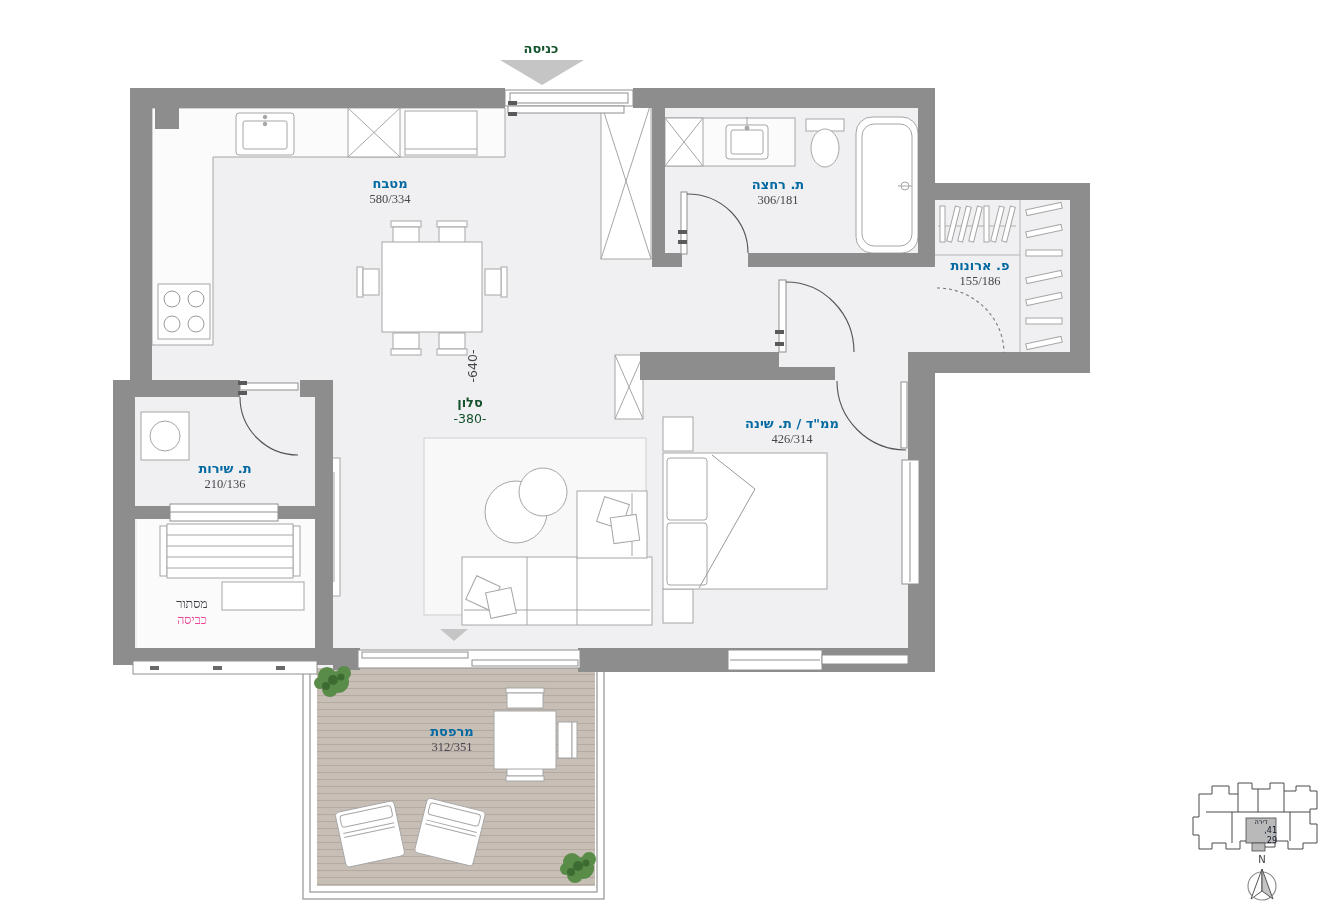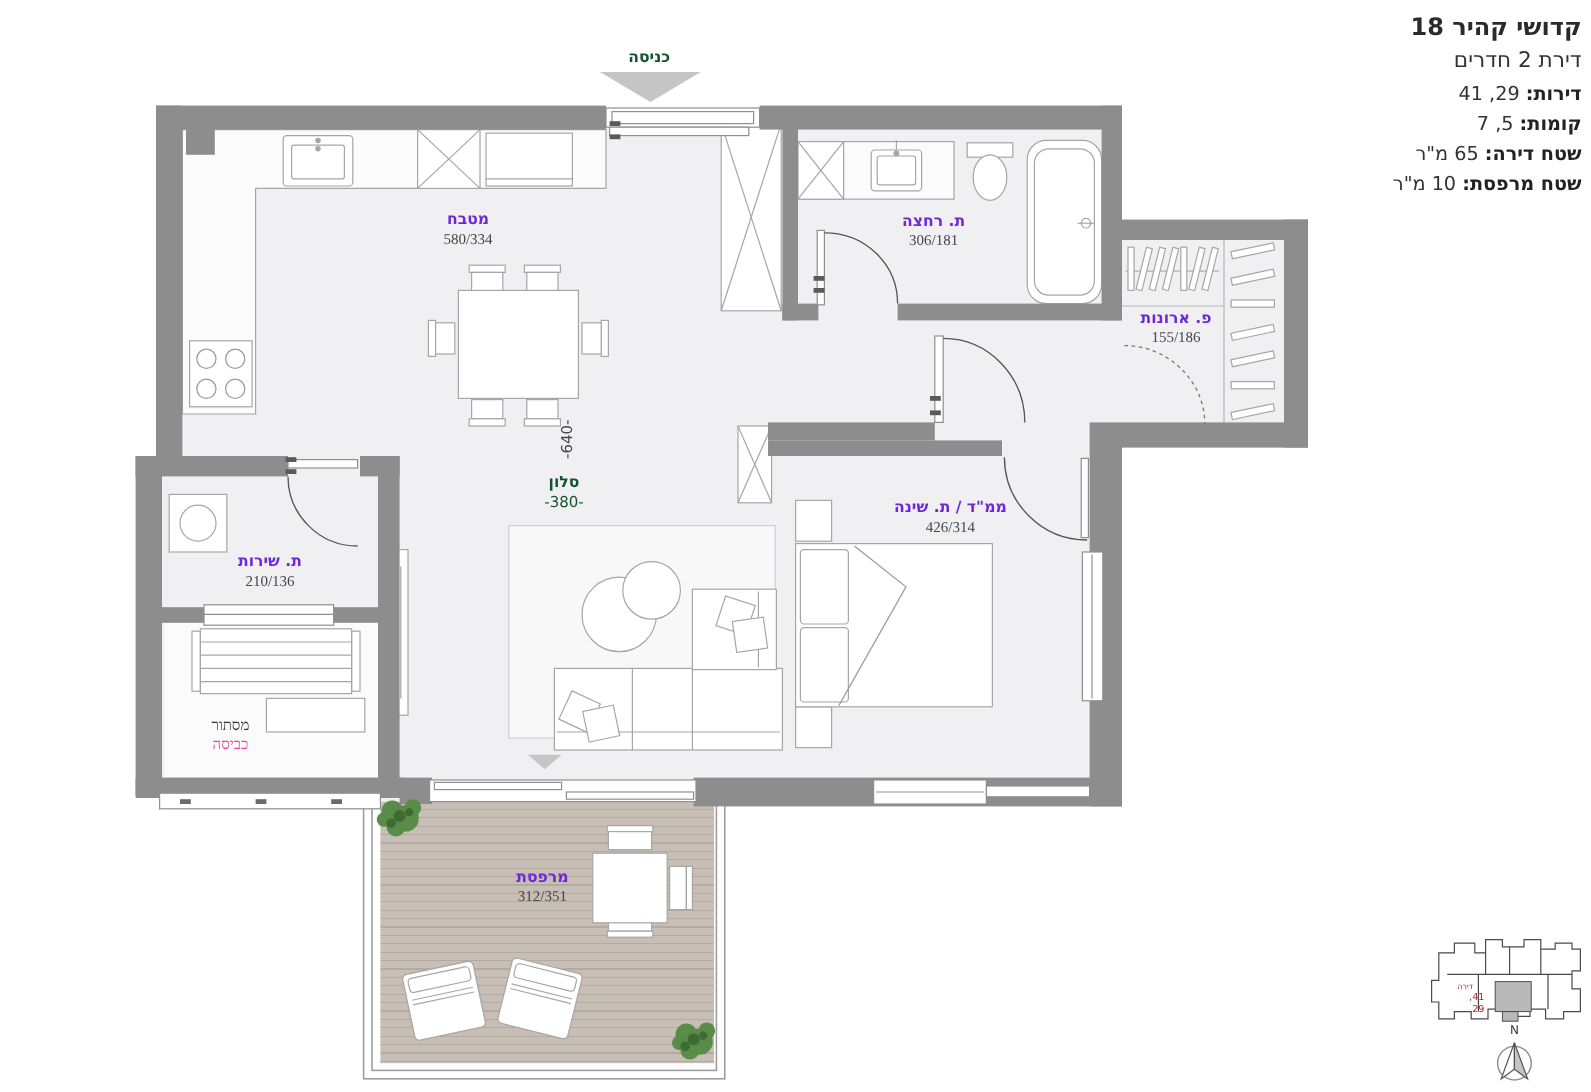--- a/index.html
+++ b/index.html
@@ -3,32 +3,32 @@
 <meta charset="utf-8">
 <style>
   html,body{margin:0;padding:0;background:#fff;}
   #stage{position:relative;width:1326px;height:910px;overflow:hidden;background:#fff;
          font-family:"DejaVu Sans",sans-serif;}
   #deck{position:absolute;left:317px;top:668px;width:278px;height:218px;
         background:repeating-linear-gradient(to bottom, rgba(0,0,0,0) 0 6px, rgba(80,65,50,.16) 6px 7px),#c7beb6;}
   #plan-svg{position:absolute;left:0;top:0;}
   .rl{position:absolute;transform:translate(-50%,-50%);text-align:center;direction:rtl;
       white-space:nowrap;line-height:1.25;}
-  .rl .nm{display:block;font-weight:bold;font-size:13px;color:#6d28d9;}
+  .rl .nm{display:block;font-weight:bold;font-size:13px;color:#0369a1;}
   .rl .dm{display:block;font-size:12.5px;color:#45454d;font-family:Liberation Serif, serif;}
   .t1{position:absolute;transform:translate(-50%,-50%);font-weight:bold;font-size:13px;color:#14532d;direction:rtl;white-space:nowrap;}
   .td{position:absolute;transform:translate(-50%,-50%);font-size:12.5px;color:#14532d;white-space:nowrap;}
   .tv{position:absolute;transform:translate(-50%,-50%) rotate(-90deg);font-size:12.5px;color:#45454d;white-space:nowrap;}
   #hdr{position:absolute;top:10px;right:8px;text-align:right;direction:rtl;color:#2a2a2e;}
   #hdr .h1{font-size:20px;font-weight:bold;margin-bottom:6px;}
   #hdr .h2{font-size:18px;margin-bottom:7px;color:#333;}
   #hdr .hf{font-size:16px;margin-bottom:6px;color:#333;}
   #hdr .hf b{color:#222;}
-  #kp-label{position:absolute;left:1205px;top:819px;width:32px;text-align:center;direction:rtl;
-            color:#b91c1c;line-height:1.15;}
+  #kp-label{position:absolute;left:1245px;top:819px;width:32px;text-align:center;direction:rtl;
+            color:#0f172a;line-height:1.15;}
   #kp-label .a{font-size:6.5px;}
   #kp-label .b{font-size:8px;padding-left:39px;}
   #north-n{position:absolute;left:1262px;top:859px;transform:translate(-50%,-50%);
            font-size:10px;color:#3a3a3a;}
 </style>
 </head>
 <body>
 
 <div id="stage">
 
@@ -335,28 +335,20 @@
       <rect x="1246" y="818" width="30" height="25" fill="#b9b9b9" stroke-width="0.8"></rect>
       <rect x="1252" y="843" width="13" height="8" fill="#b9b9b9" stroke-width="0.8"></rect>
     </g>
     <g>
       <circle cx="1262" cy="886" r="14" fill="none" stroke="#8f8f8f" stroke-width="1.2"></circle>
       <path d="M1262,869 L1251,899 L1262,891 Z" fill="#ffffff" stroke="#555" stroke-width="1"></path>
       <path d="M1262,869 L1273,899 L1262,891 Z" fill="#c4c4c4" stroke="#555" stroke-width="1"></path>
     </g>
   </svg>
 
-  <div id="hdr">
-    <div class="h1">קדושי קהיר 18</div>
-    <div class="h2">דירת 2 חדרים</div>
-    <div class="hf"><b>דירות:</b> <span>29, 41</span></div>
-    <div class="hf"><b>קומות:</b> <span>5, 7</span></div>
-    <div class="hf"><b>שטח דירה:</b> <span>65 מ"ר</span></div>
-    <div class="hf"><b>שטח מרפסת:</b> <span>10 מ"ר</span></div>
-  </div>
 
   <div class="t1" style="left:541px;top:48px">כניסה</div>
 
   <div class="rl" style="left:390px;top:192px">
     <span class="nm">מטבח</span>
     <span class="dm">580/334</span>
   </div>
 
   <div class="rl" style="left:778px;top:193px">
     <span class="nm">ת. רחצה</span>

